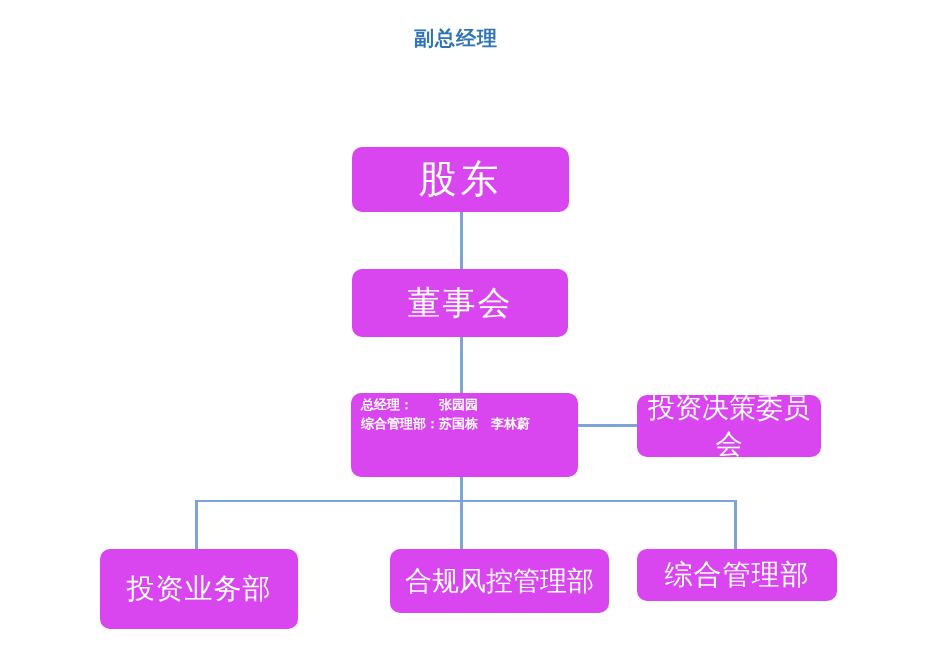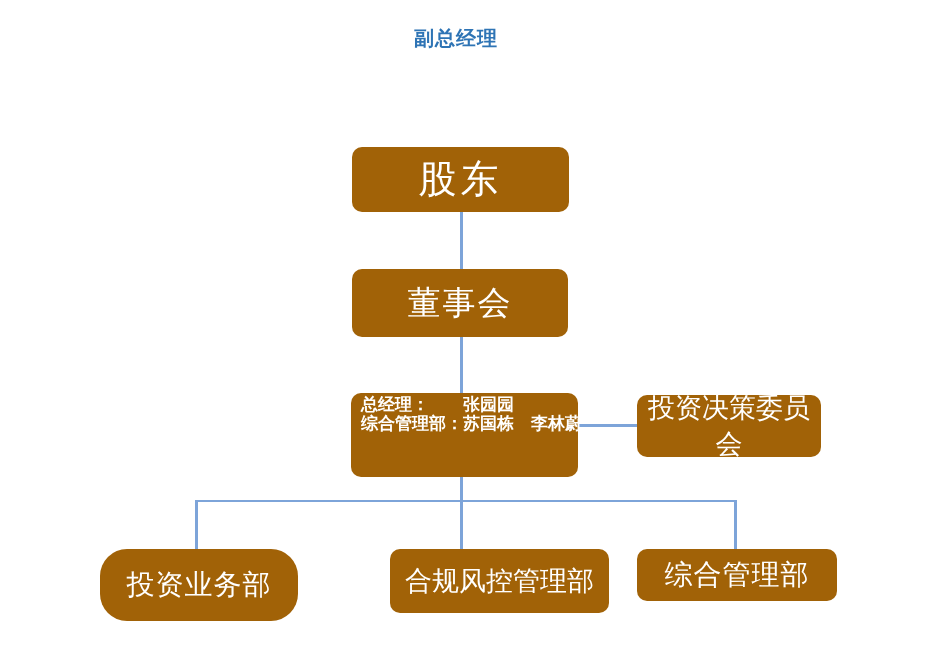--- a/index.html
+++ b/index.html
@@ -18,37 +18,37 @@
     width: 212px;
     text-align: center;
     font-family: "Liberation Sans", sans-serif;
     font-weight: bold;
     font-size: 20px;
     letter-spacing: 1px;
     color: #2E74B5;
   }
   .node {
     position: absolute;
-    background: #a16207;
+    background: #d946ef;
     border-radius: 10px;
     color: #ffffff;
     display: flex;
     align-items: center;
     justify-content: center;
     text-align: center;
     box-sizing: border-box;
   }
   #n-shareholders { left: 352px; top: 147px; width: 217px; height: 65px; font-size: 38px; letter-spacing: 4px; }
   #n-board        { left: 352px; top: 269px; width: 216px; height: 68px; font-size: 33px; letter-spacing: 2px; align-items: center; }
   #n-management   { left: 351px; top: 393px; width: 227px; height: 84px;
                     display: block; text-align: left; padding: 2px 0 0 10px; }
   .mgmt-title { font-size: 27px; line-height: 33px; letter-spacing: 1px; }
-  .mgmt-line  { font-size: 17px; font-weight: bold; line-height: 19px; white-space: pre; }
+  .mgmt-line  { font-size: 13px; font-weight: bold; line-height: 19px; white-space: pre; }
   #n-committee    { left: 637px; top: 395px; width: 184px; height: 62px; font-size: 27px; }
-  #n-dept-1       { left: 100px; top: 549px; width: 198px; height: 72px; font-size: 28px; letter-spacing: 1px; border-radius: 27px; }
+  #n-dept-1       { left: 100px; top: 549px; width: 198px; height: 80px; font-size: 28px; letter-spacing: 1px; }
   #n-dept-2       { left: 358px; top: 549px; width: 219px; height: 64px; font-size: 27px; margin-left: 32px; }
   #n-dept-3       { left: 637px; top: 549px; width: 200px; height: 52px; font-size: 28px; letter-spacing: 1px; }
   .conn { position: absolute; background: #7DA4D9; }
   #c-sh-board       { left: 460px; top: 212px; width: 3px;  height: 58px; }
   #c-board-mgmt     { left: 460px; top: 337px; width: 3px;  height: 56px; }
   #c-mgmt-committee { left: 578px; top: 424px; width: 59px; height: 3px; }
   #c-mgmt-down      { left: 460px; top: 477px; width: 3px;  height: 72px; }
   #c-bottom-h       { left: 195px; top: 500px; width: 542px; height: 2px; }
   #c-left-v         { left: 195px; top: 500px; width: 3px;  height: 49px; }
   #c-right-v        { left: 734px; top: 500px; width: 3px;  height: 49px; }

